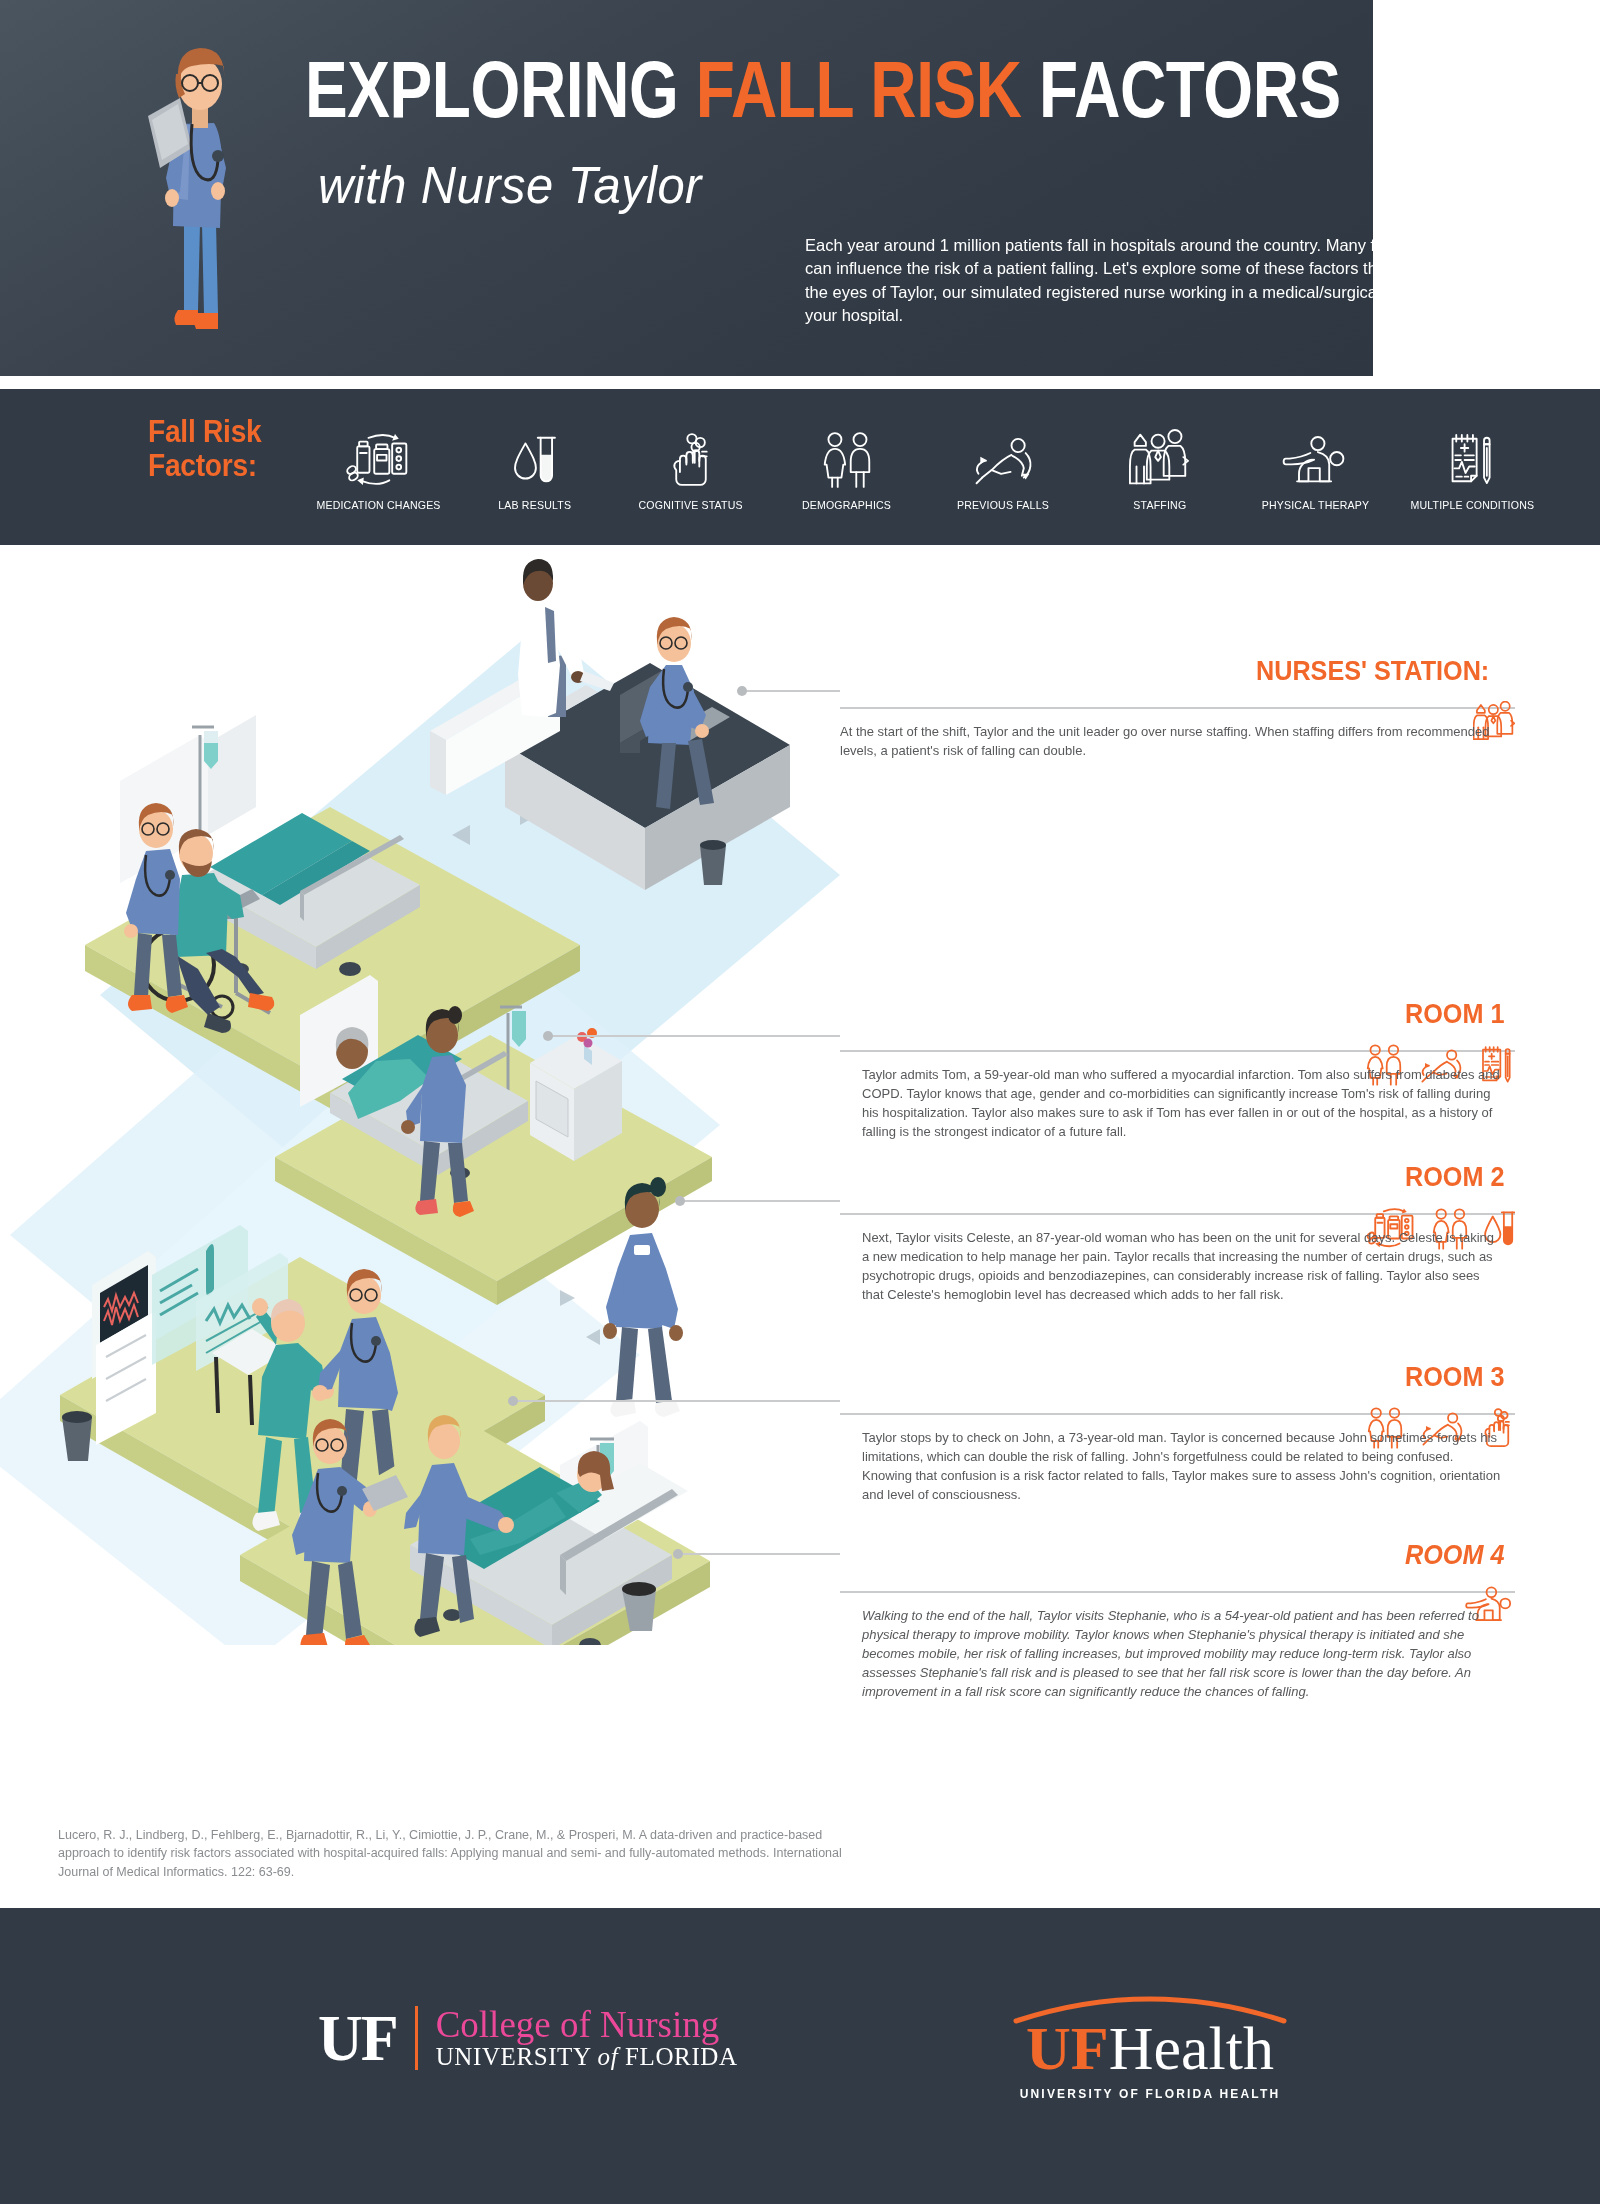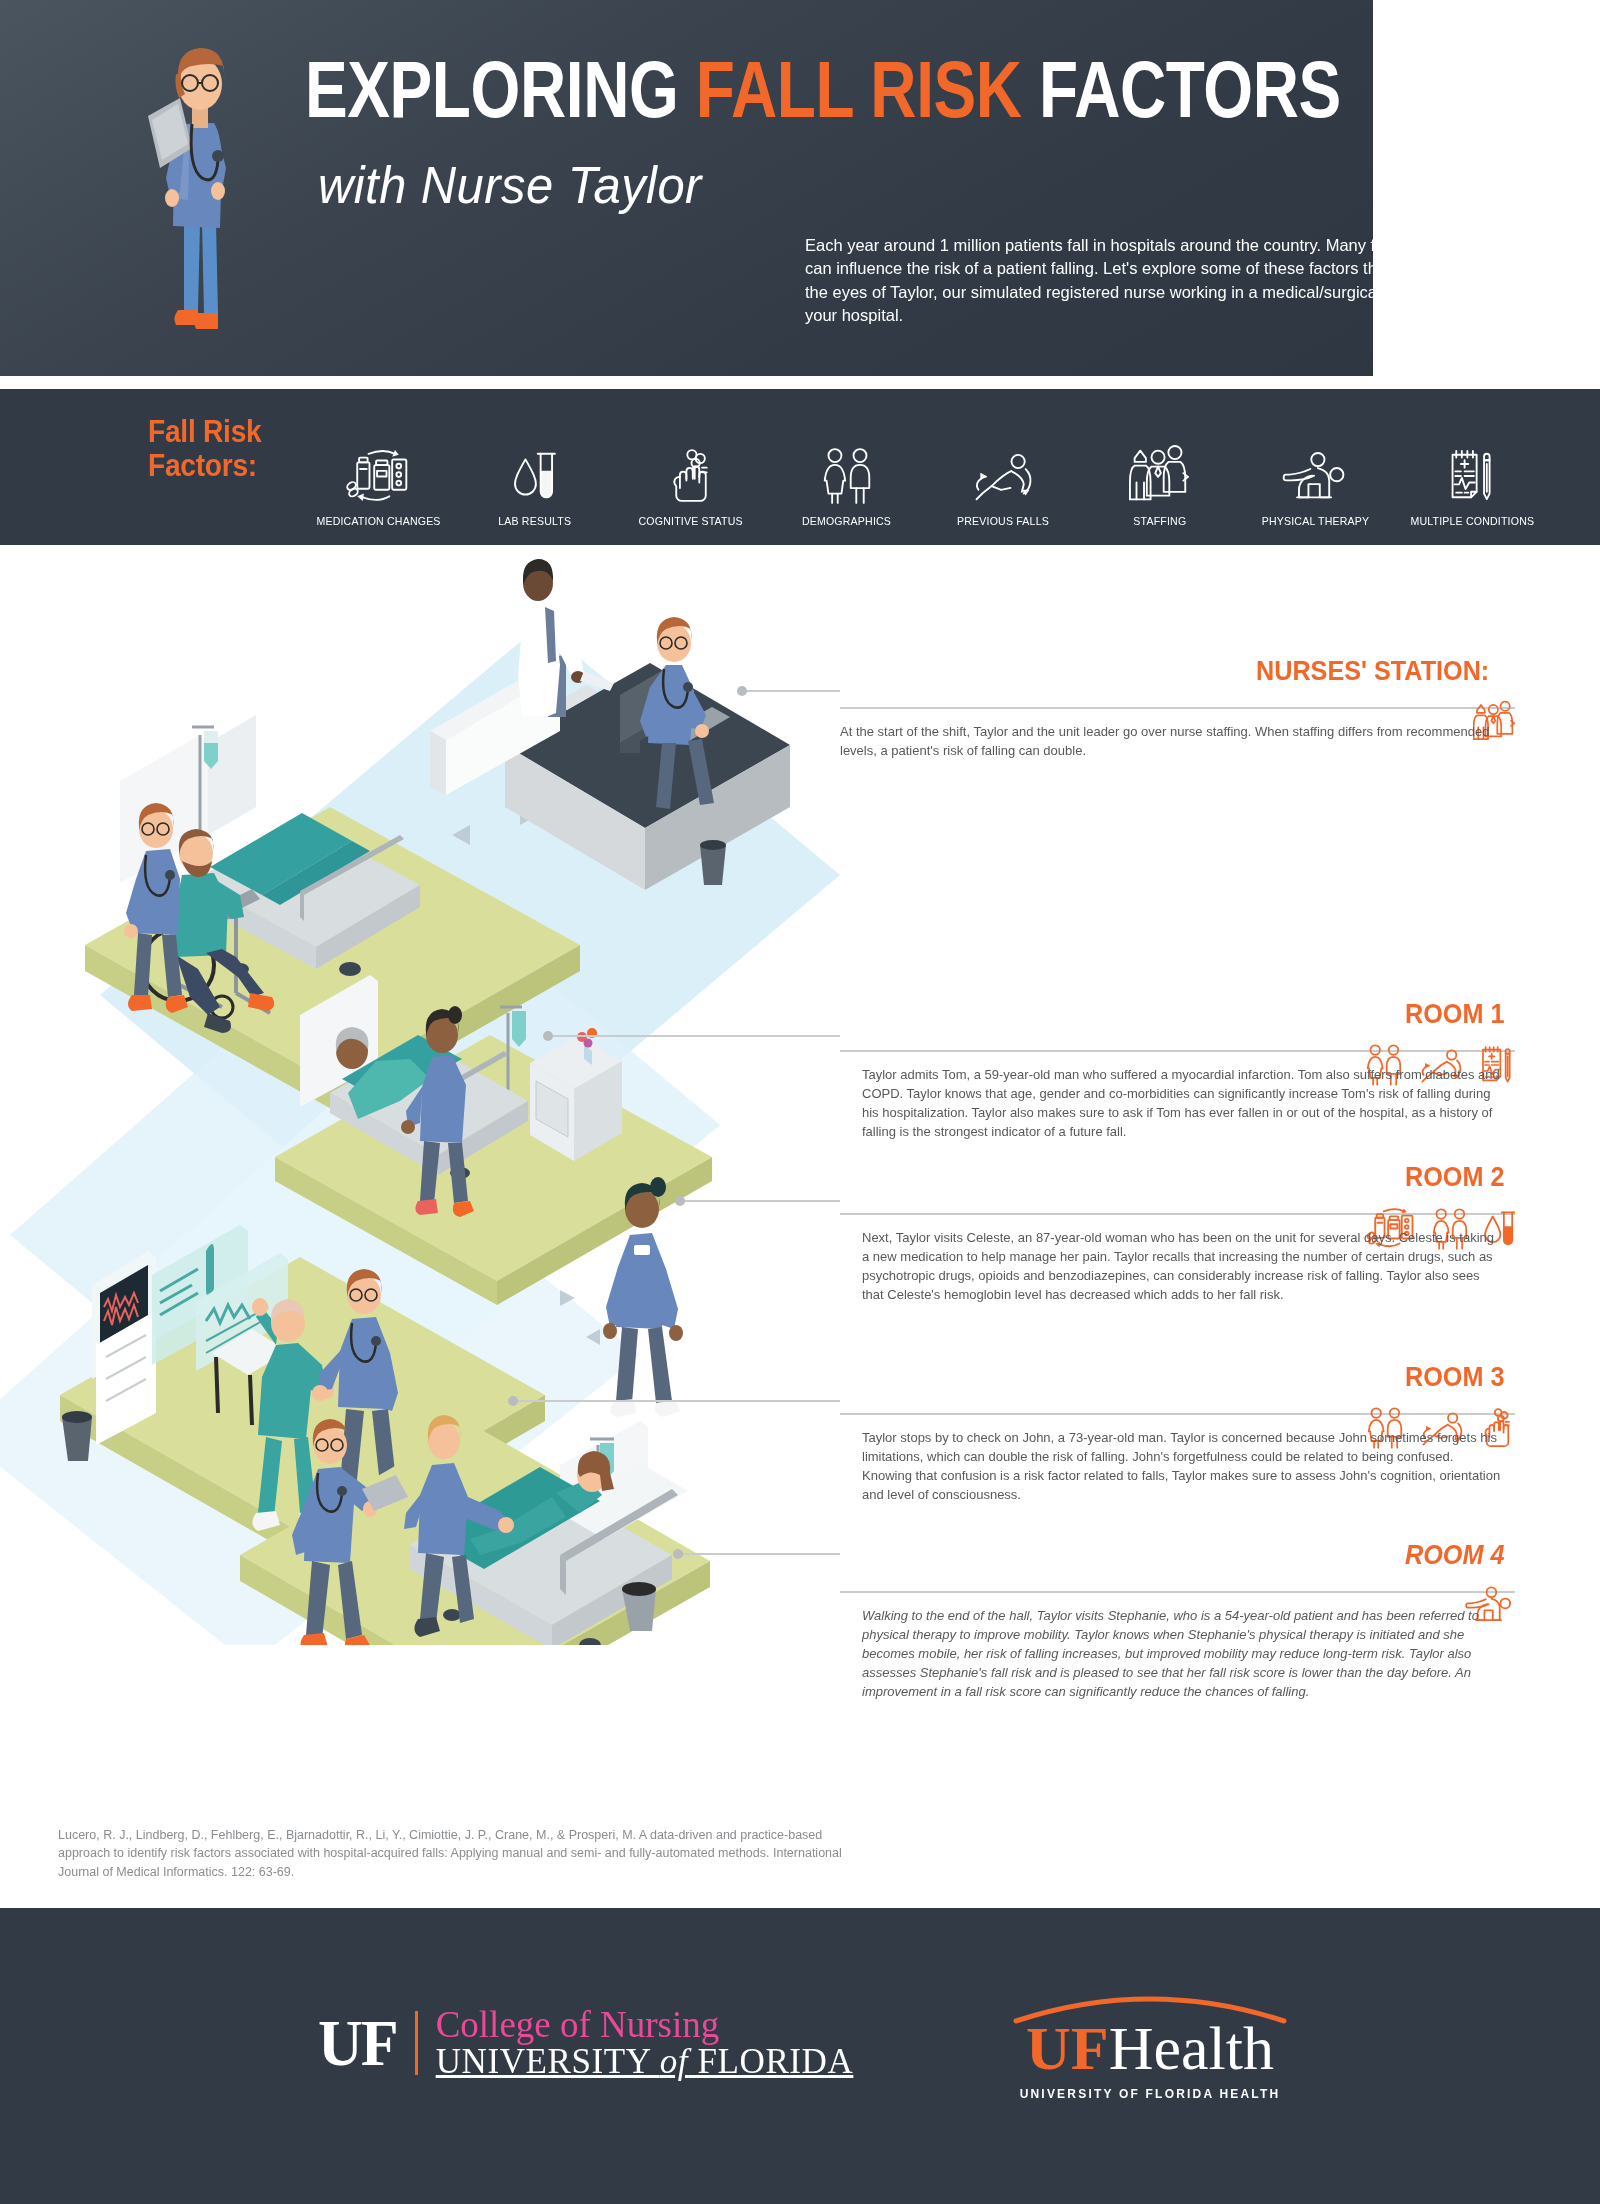--- a/index.html
+++ b/index.html
@@ -60,21 +60,21 @@
     font-size:32px;font-weight:bold;color:#f2672a;
     line-height:1.06;
     transform:scaleX(0.88);transform-origin:left top;
     letter-spacing:-0.3px;
   }
   .factors{
     position:absolute;left:300px;top:18px;width:1250px;height:120px;
     display:flex;align-items:flex-end;
   }
   .factor{
-    flex:1 1 0;display:flex;flex-direction:column;align-items:center;justify-content:flex-end;
+    flex:1 1 0;display:flex;flex-direction:column;align-items:center;justify-content:center;
     height:100%;
   }
   .factor .ficon{height:66px;display:flex;align-items:flex-end;justify-content:center;}
   .factor .flabel{
     margin-top:10px;font-size:11.5px;color:#ffffff;letter-spacing:0.2px;
     white-space:nowrap;transform:scaleX(0.92);
   }
 
   
   .main{position:absolute;left:0;top:545px;width:1600px;height:1363px;background:#ffffff;overflow:hidden;}
@@ -107,21 +107,21 @@
   
   .footer{position:absolute;left:0;top:1908px;width:1600px;height:296px;background:#323b45;}
   .uf-nursing{position:absolute;left:318px;top:2006px;display:flex;align-items:center;}
   .uf-mark{
     font-family:"Liberation Serif",serif;font-weight:bold;font-size:62px;color:#ffffff;
     letter-spacing:-2px;line-height:1;transform:scaleY(1.06);
   }
   .uf-bar{width:3px;height:64px;background:#f2672a;margin:0 18px;}
   .uf-words{display:flex;flex-direction:column;line-height:1.02;}
   .uf-w1{font-family:"Liberation Serif",serif;font-size:37px;color:#ec4899;}
-  .uf-w2{font-family:"Liberation Serif",serif;font-size:35px;color:#ffffff;letter-spacing:0.6px;text-decoration:underline;}
+  .uf-w2{font-family:"Liberation Serif",serif;font-size:25px;color:#ffffff;letter-spacing:0.6px;}
   .uf-w2 i{font-style:italic;}
 
   .ufhealth{position:absolute;left:980px;top:1985px;width:340px;text-align:center;}
   .ufh-arc{width:280px;height:40px;margin:0 auto;}
   .ufh-word{font-family:"Liberation Serif",serif;font-size:62px;line-height:1;margin-top:-8px;color:#ffffff;}
   .ufh-word .o{color:#f2672a;font-weight:bold;}
   .ufh-sub{margin-top:8px;font-size:12px;font-weight:bold;letter-spacing:2.2px;color:#ffffff;}
 
   svg{display:block;}
 </style>

